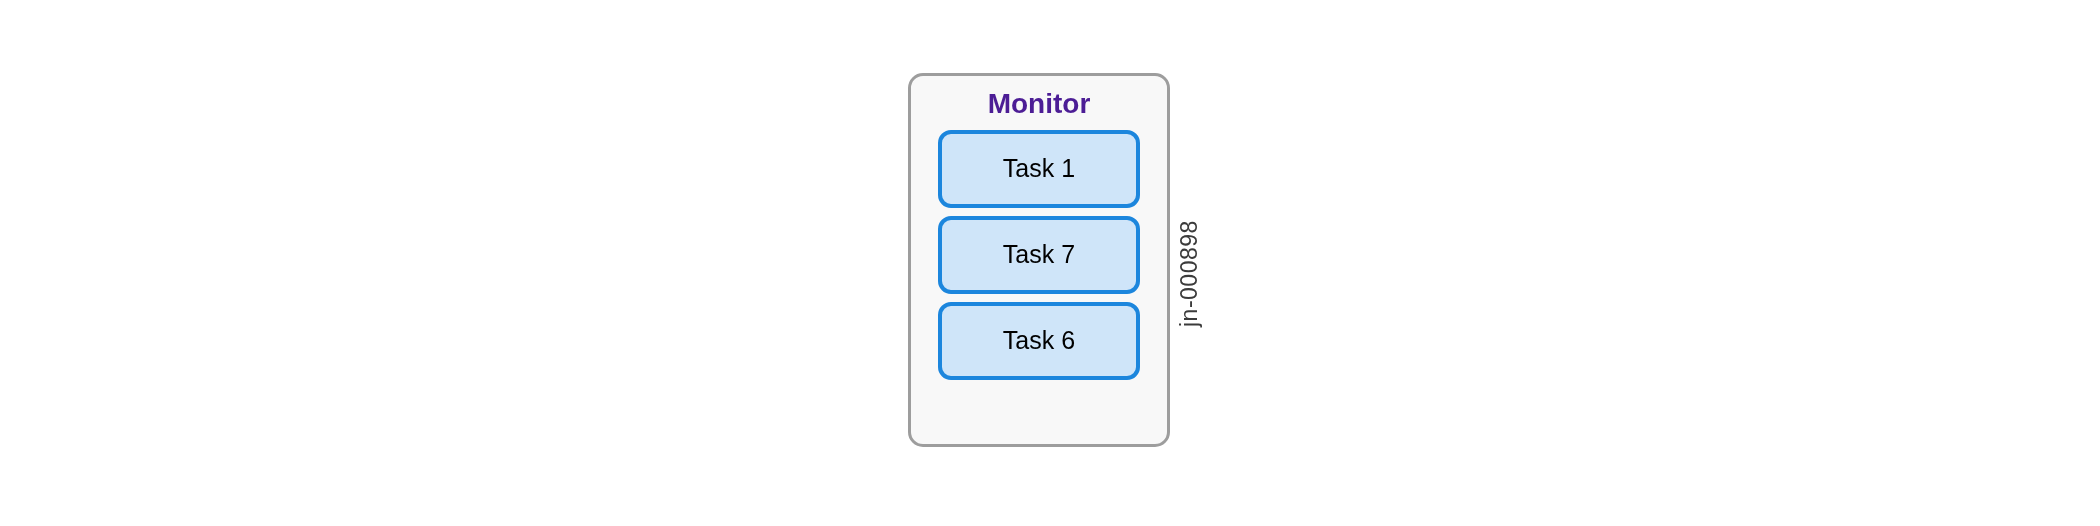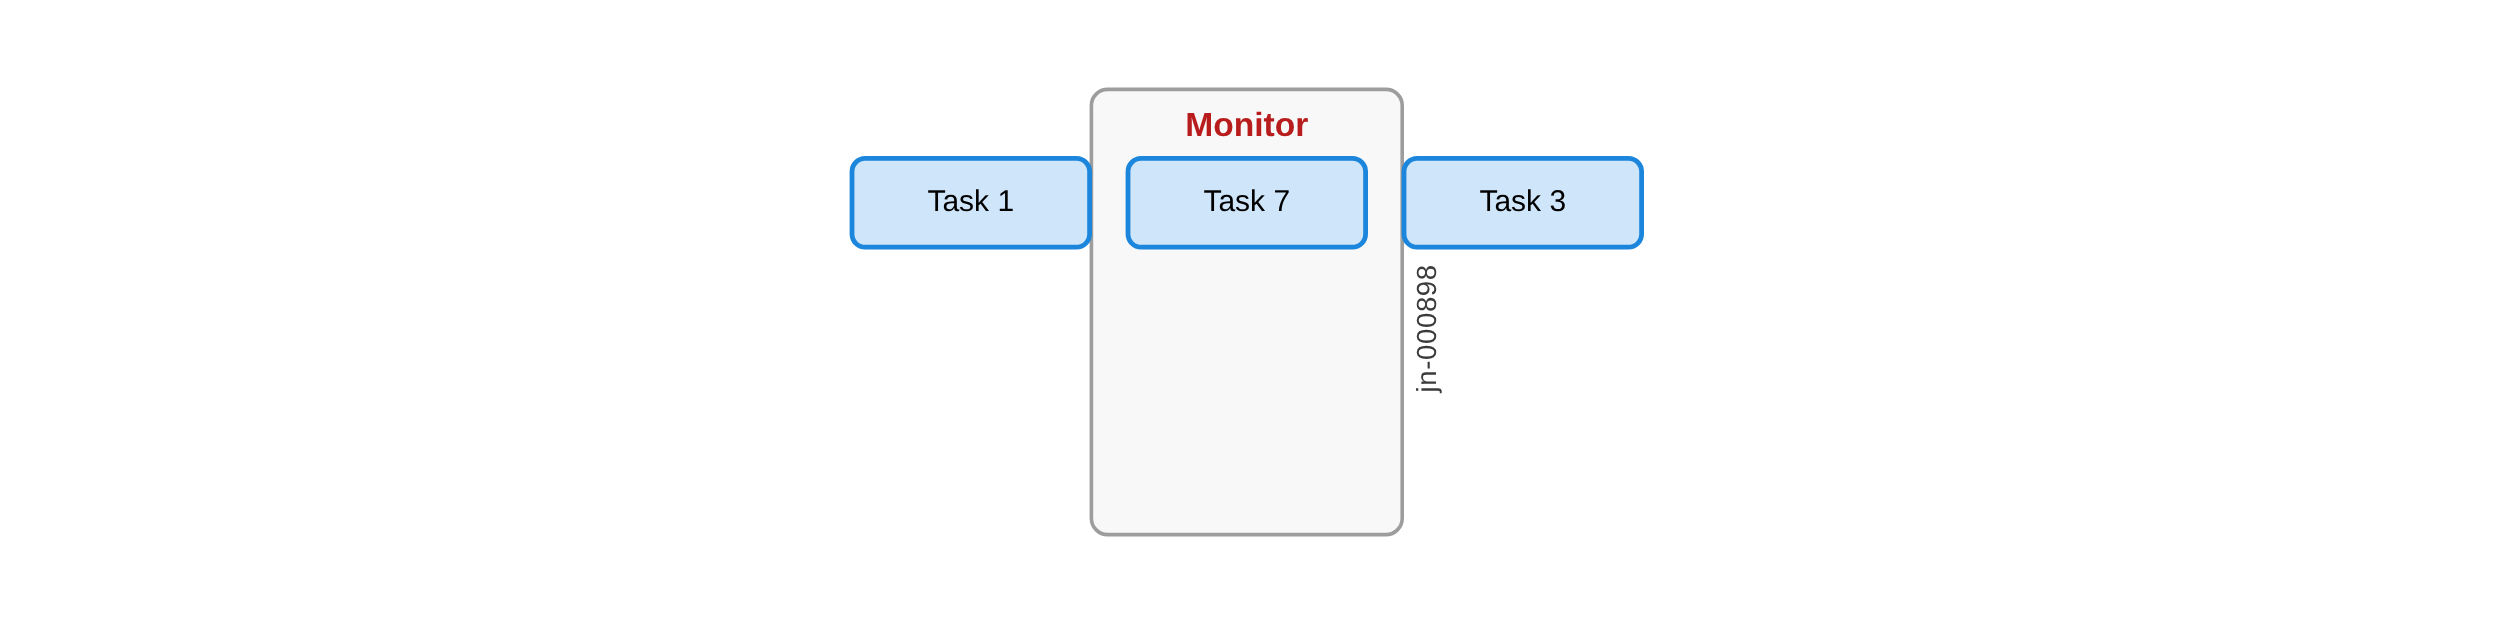--- a/index.html
+++ b/index.html
@@ -38,32 +38,32 @@
     display: flex;
     flex-direction: column;
     align-items: center;
   }
 
   .monitor-title {
     margin-top: 13px;
     margin-bottom: 10px;
     font-size: 28px;
     font-weight: bold;
-    color: #b91c1c;
+    color: #4c1d95;
     letter-spacing: 0px;
     line-height: 1.1;
     text-align: center;
     white-space: nowrap;
   }
 
   .task-list {
     display: flex;
-    flex-direction: row;
+    flex-direction: column;
     align-items: center;
-    gap: 28px;
+    gap: 8px;
   }
 
   .task-box {
     width: 202px;
     height: 78px;
     box-sizing: border-box;
     background: #cfe5f9;
     border: 4px solid #1c86dd;
     border-radius: 13px;
     display: flex;
@@ -100,21 +100,21 @@
 
       <div class="task-box">
         <span>Task 1</span>
       </div>
 
       <div class="task-box">
         <span>Task 7</span>
       </div>
 
       <div class="task-box">
-        <span>Task 3</span>
+        <span>Task 6</span>
       </div>
 
     </div>
   </div>
 
   <div class="watermark">jn-000898</div>
 
 </div>
 
 </body></html>

